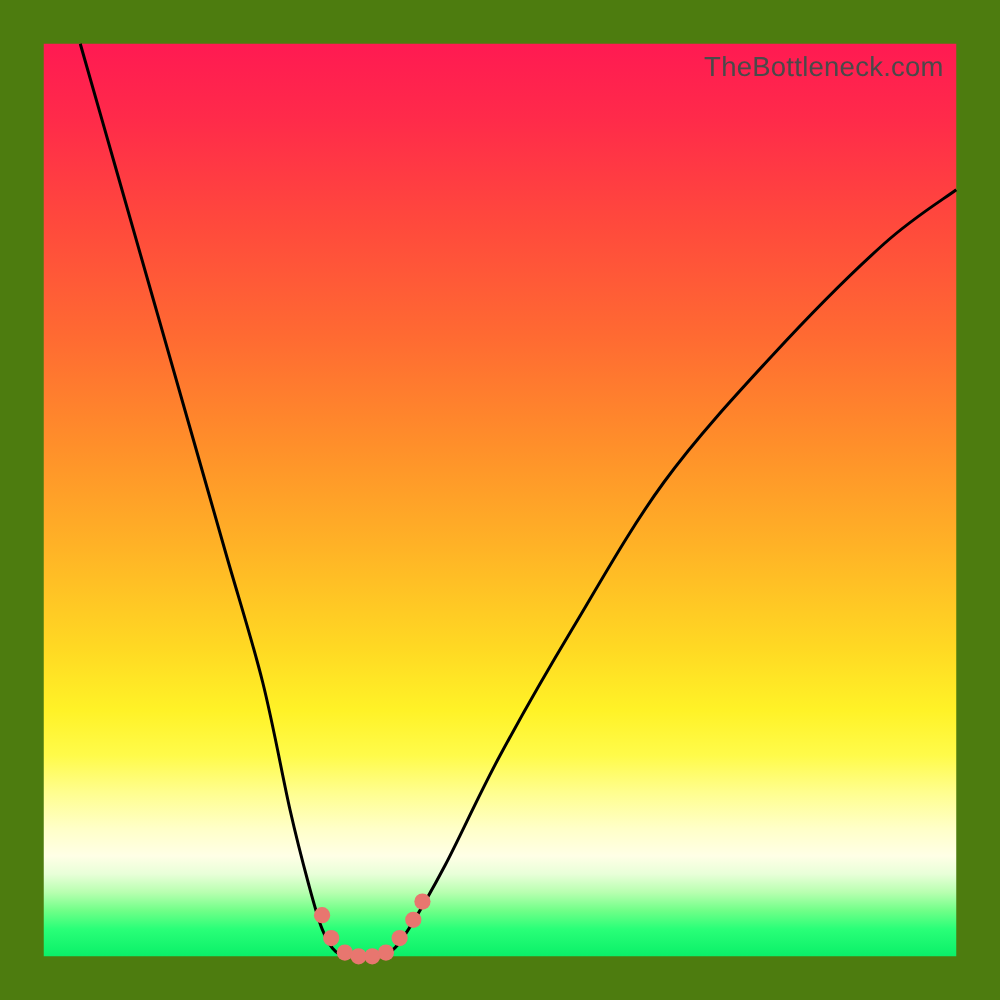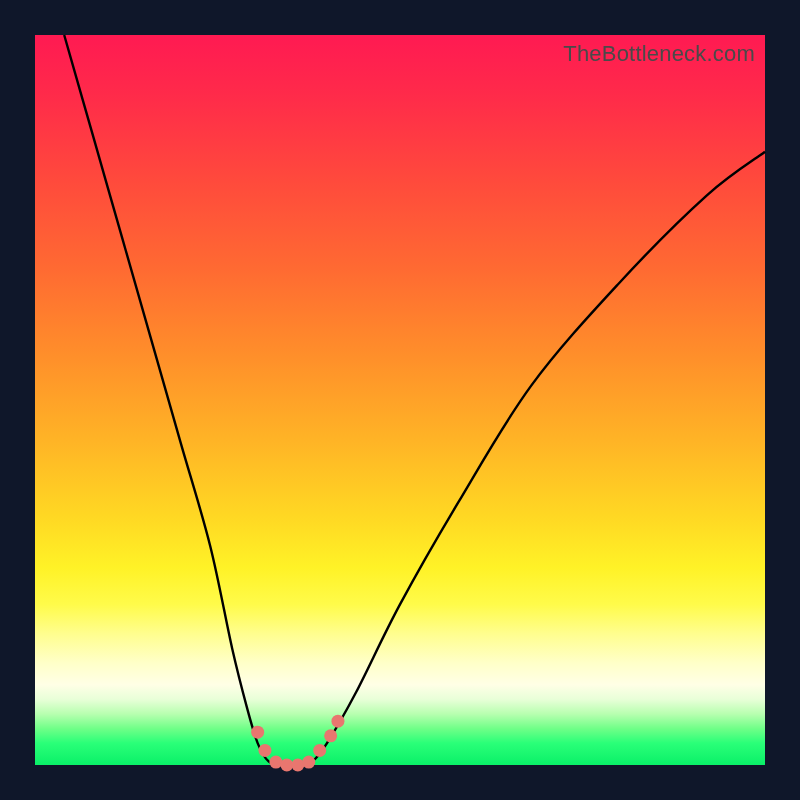--- a/index.html
+++ b/index.html
@@ -8,21 +8,21 @@
     width: 800px;
     height: 800px;
     overflow: hidden;
     background: #000;
     font-family: Arial, Helvetica, sans-serif;
   }
   .stage {
     position: relative;
     width: 800px;
     height: 800px;
-    background: #0f172a;
+    background: #4d7c0f;
   }
   .plot-area {
     position: absolute;
     left: 35px;
     top: 35px;
     width: 730px;
     height: 730px;
     
     background: linear-gradient(
       to bottom,

